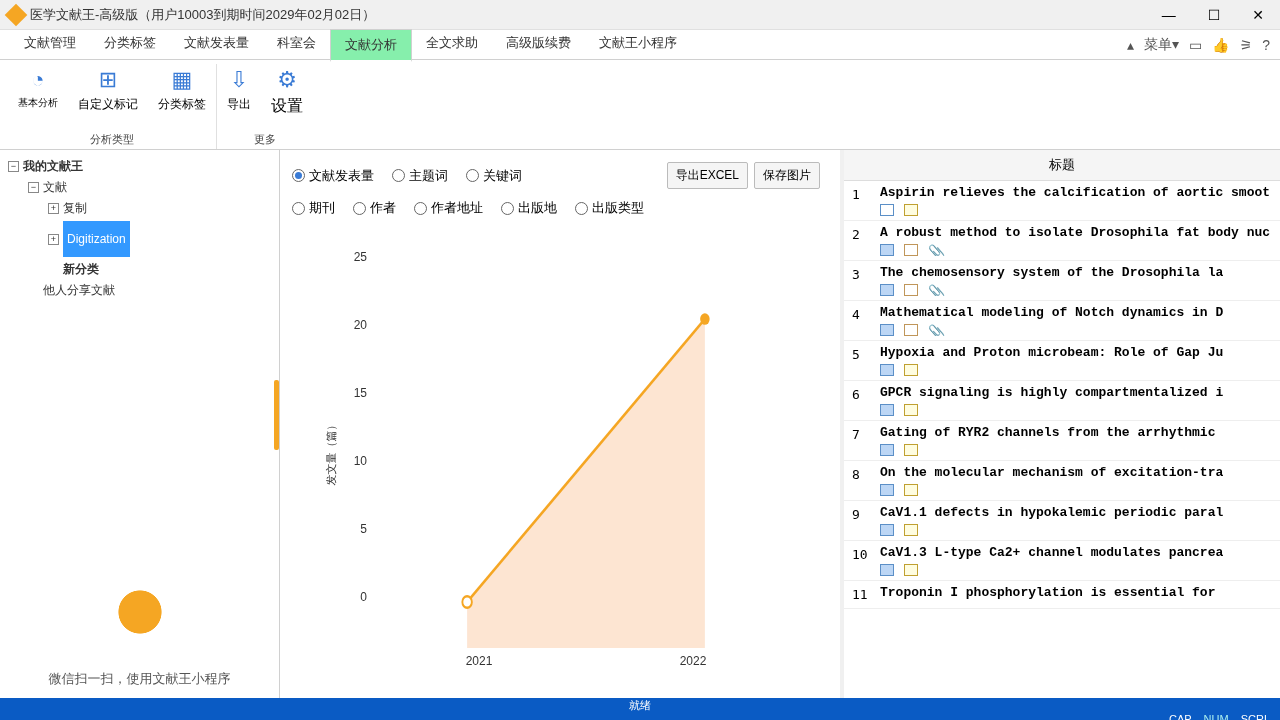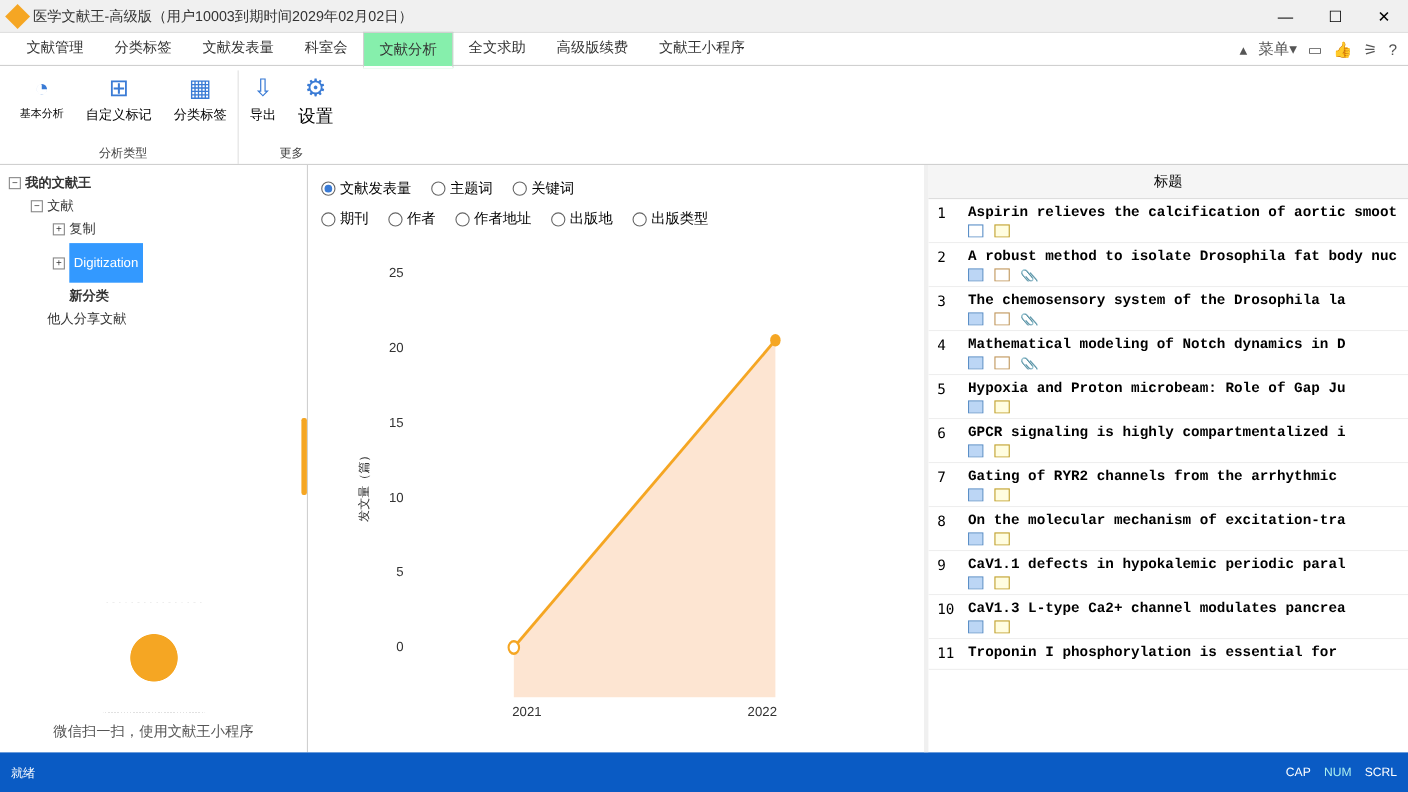--- a/index.html
+++ b/index.html
@@ -50,21 +50,21 @@
 .rp-title { font-family: "Courier New", monospace; font-size: 13px; font-weight: bold; white-space: nowrap; overflow: hidden; }
 .rp-icons { display: flex; gap: 10px; margin-top: 4px; }
 .rp-icons span { width: 14px; height: 12px; display: inline-block; }
 .ico-mail { background: linear-gradient(#bcd6f5, #bcd6f5); border: 1px solid #5b8fc7; position: relative; }
 .ico-mail.read { background: #fff; }
 .ico-note { border: 1px solid #c0a030; background: #fffde0; width: 10px; height: 14px; }
 .ico-clip { color: #888; font-size: 14px; }
 .ico-doc { border: 1px solid #c0965a; background: #fff; width: 10px; height: 14px; position: relative; }
 .rp-row.hl { position: relative; }
 .rp-row.hl::before { content: ""; position: absolute; left: -6px; top: 0; bottom: 0; width: 4px; background: #f5a623; }
-.statusbar { height: 36px; background: #0a5bc4; color: #fff; display: flex; align-items: center; padding: 0 10px; font-size: 11px; }
+.statusbar { height: 22px; background: #0a5bc4; color: #fff; display: flex; align-items: center; padding: 0 10px; font-size: 11px; flex-direction: column; }
 .statusbar .right { margin-left: auto; display: flex; gap: 12px; }
 .ytick { position: absolute; right: calc(100% - 45px); font-size: 12px; color: #333; transform: translateY(-50%); }
 </style>
 </head>
 <body>
 
 <div class="titlebar">
   <div class="app-icon"></div>
   <div class="title">医学文献王-高级版（用户10003到期时间2029年02月02日）</div>
   <div class="winbtns">
@@ -172,20 +172,24 @@
           <span>文献发表量</span>
         </div>
         <div class="radio-item">
           <span class="radio"></span>
           <span>主题词</span>
         </div>
         <div class="radio-item">
           <span class="radio"></span>
           <span>关键词</span>
         </div>
+        <div class="btns">
+          <button class="ebtn">导出EXCEL</button>
+          <button class="ebtn">保存图片</button>
+        </div>
       </div>
     <div class="filter-row" id="fr2">
         <div class="radio-item">
           <span class="radio"></span>
           <span>期刊</span>
         </div>
         <div class="radio-item">
           <span class="radio"></span>
           <span>作者</span>
         </div>

